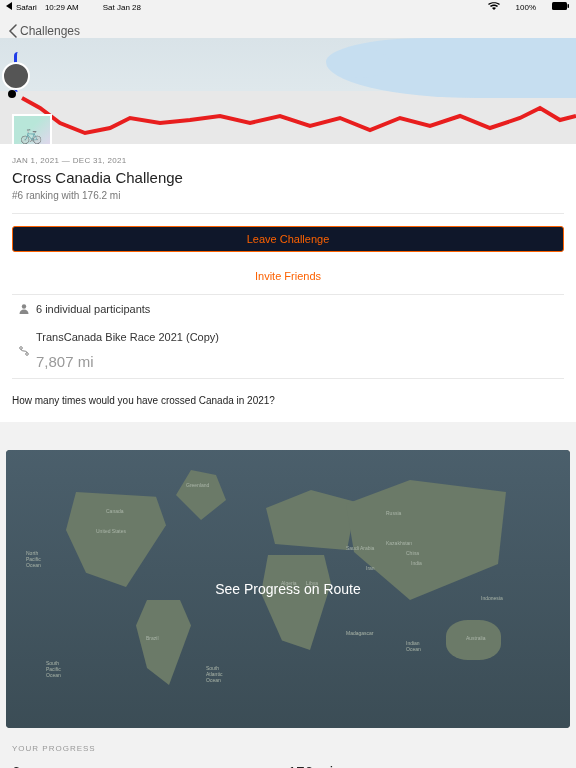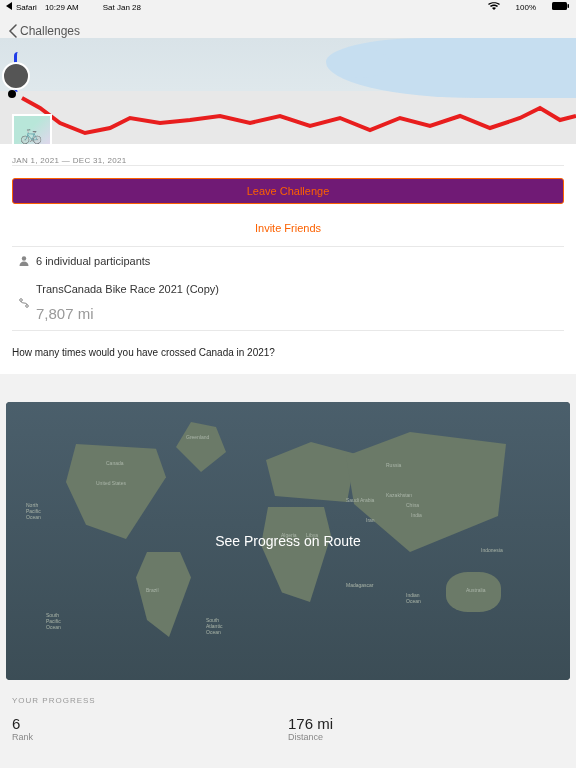--- a/index.html
+++ b/index.html
@@ -24,21 +24,21 @@
 .map-biker { position: absolute; left: 12px; top: 76px; width: 40px; height: 40px; background: linear-gradient(135deg, #b8e6d9 40%, #e8d4f0 100%); border: 2px solid #fff; display: flex; align-items: center; justify-content: center; font-size: 18px; }
 .red-route { position: absolute; stroke: #e81e1e; stroke-width: 4; fill: none; }
 
 .white-section { background: #fff; padding: 12px 12px 0 12px; }
 .dates { font-size: 8px; color: #888; letter-spacing: 0.3px; }
 .title { font-size: 15px; color: #222; margin-top: 4px; }
 .subtitle { font-size: 10px; color: #777; margin-top: 4px; margin-bottom: 12px; }
 
 .hr { border-top: 1px solid #e8e8e8; }
 
-.leave-btn { border: 1px solid #fc6100; border-radius: 3px; width: 100%; height: 26px; display: flex; align-items: center; justify-content: center; font-size: 11px; color: #fc6100; margin-top: 12px; margin-bottom: 10px; background: #701a75; }
+.leave-btn { border: 1px solid #fc6100; border-radius: 3px; width: 100%; height: 26px; display: flex; align-items: center; justify-content: center; font-size: 11px; color: #fc6100; margin-top: 12px; margin-bottom: 10px; background: #0f172a; }
 .invite-link { text-align: center; font-size: 11px; color: #fc6100; padding: 8px 0 12px; }
 
 .info-row { display: flex; align-items: center; padding: 8px 0; }
 .info-row .icon-col { width: 24px; display: flex; justify-content: center; color: #888; }
 .info-row .text-col { flex: 1; font-size: 11px; color: #333; }
 .info-row .text-col .sub { color: #999; font-size: 15px; margin-top: 10px; }
 
 .question { font-size: 10px; color: #222; padding: 16px 0; }
 
 .grey-gap { height: 28px; background: #f2f2f2; }
@@ -108,20 +108,22 @@
     <path d="M22 60 L40 70 L60 85 L85 95 L110 90 L130 80 L160 85 L190 82 L220 78 L250 85 L280 78 L310 88 L340 80 L370 92 L400 80 L430 88 L460 78 L490 90 L520 80 L540 70 L560 82 L576 78"></path>
   </svg>
   <div class="map-border-blue"></div>
   <div class="map-dot"></div>
   <div class="avatar-circle" style="left:2px; top:24px;"></div>
   <div class="map-biker">🚲</div>
 </div>
 
 <div class="white-section">
   <div class="dates">JAN 1, 2021 — DEC 31, 2021</div>
+  <div class="title">Cross Canadia Challenge</div>
+  <div class="subtitle">#6 ranking with 176.2 mi</div>
 
   <div class="hr"></div>
 
   <div class="leave-btn">
     <span>Leave Challenge</span>
   </div>
 
   <div class="invite-link">
     <span>Invite Friends</span>
   </div>

